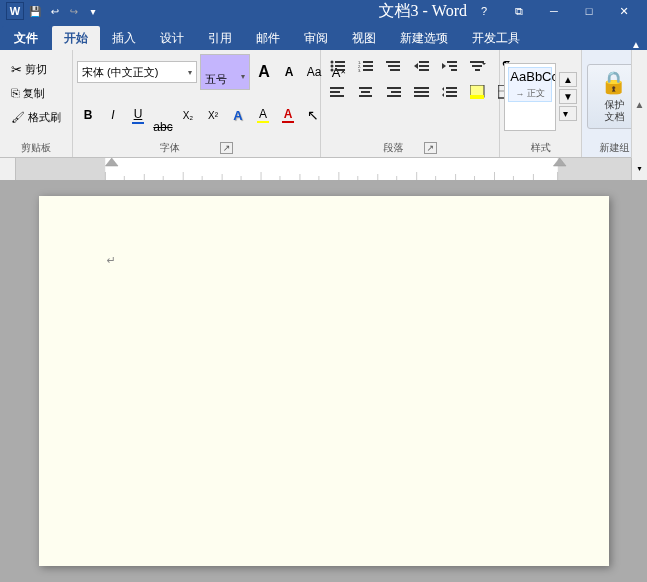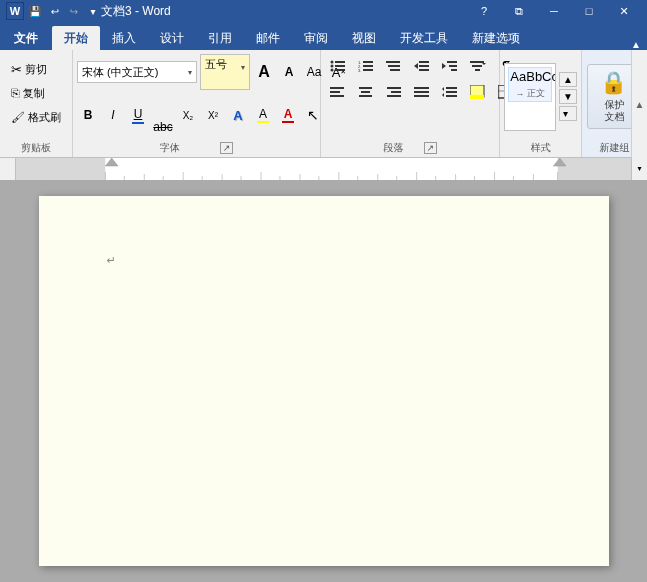--- a/index.html
+++ b/index.html
@@ -11,21 +11,21 @@
       background: #2b579a;
       display: flex;
       align-items: center;
       justify-content: space-between;
       padding: 0 6px;
       color: white;
       font-size: 12px;
     }
     #title-bar-left { display: flex; align-items: center; gap: 4px; }
     .title-icon { width: 16px; height: 16px; display: flex; align-items: center; justify-content: center; cursor: pointer; font-size: 10px; }
-    #title-text { flex: 1; text-align: left; font-size: 12px; }
+    #title-text { flex: 1; text-align: right; font-size: 16px; font-family: Liberation Serif, serif; }
     #window-controls { display: flex; gap: 1px; }
     .win-btn { width: 34px; height: 22px; display: flex; align-items: center; justify-content: center; cursor: pointer; font-size: 11px; color: white; }
 
     
     #ribbon-tabs {
       height: 28px;
       background: #2b579a;
       display: flex;
       align-items: flex-end;
       padding-left: 2px;
@@ -142,26 +142,26 @@
       padding: 0 4px;
       cursor: pointer;
       display: flex;
       align-items: center;
       justify-content: space-between;
       min-width: 120px;
     }
     .font-size-select {
       height: 22px;
       border: 1px solid #c0c0c0;
-      background: #fef9c3;
+      background: #c4b5fd;
       font-size: 11px;
       padding: 17px 4px;
       cursor: pointer;
       display: flex;
-      align-items: flex-end;
+      align-items: flex-start;
       justify-content: space-between;
       width: 50px;
     }
     .font-btn {
       width: 22px; height: 22px;
       border: 1px solid transparent;
       border-radius: 2px;
       display: flex;
       align-items: center;
       justify-content: center;
@@ -311,22 +311,22 @@
 
 <div id="ribbon-tabs">
   <div class="ribbon-tab" style="background:#2b579a;color:white;font-weight:bold;margin-right:2px;">文件</div>
   <div class="ribbon-tab active">开始</div>
   <div class="ribbon-tab">插入</div>
   <div class="ribbon-tab">设计</div>
   <div class="ribbon-tab">引用</div>
   <div class="ribbon-tab">邮件</div>
   <div class="ribbon-tab">审阅</div>
   <div class="ribbon-tab">视图</div>
+  <div class="ribbon-tab">新建选项</div>
   <div class="ribbon-tab">开发工具</div>
-  <div class="ribbon-tab">新建选项</div>
   <div id="ribbon-right">
     <div style="cursor:pointer;color:white;font-size:10px;">▲</div>
   </div>
 </div>
 
 <div id="ribbon">
 
   <div class="ribbon-group" id="group-clipboard">
     <div class="ribbon-group-content" style="flex-direction:row;align-items:flex-start;gap:2px;">
 

